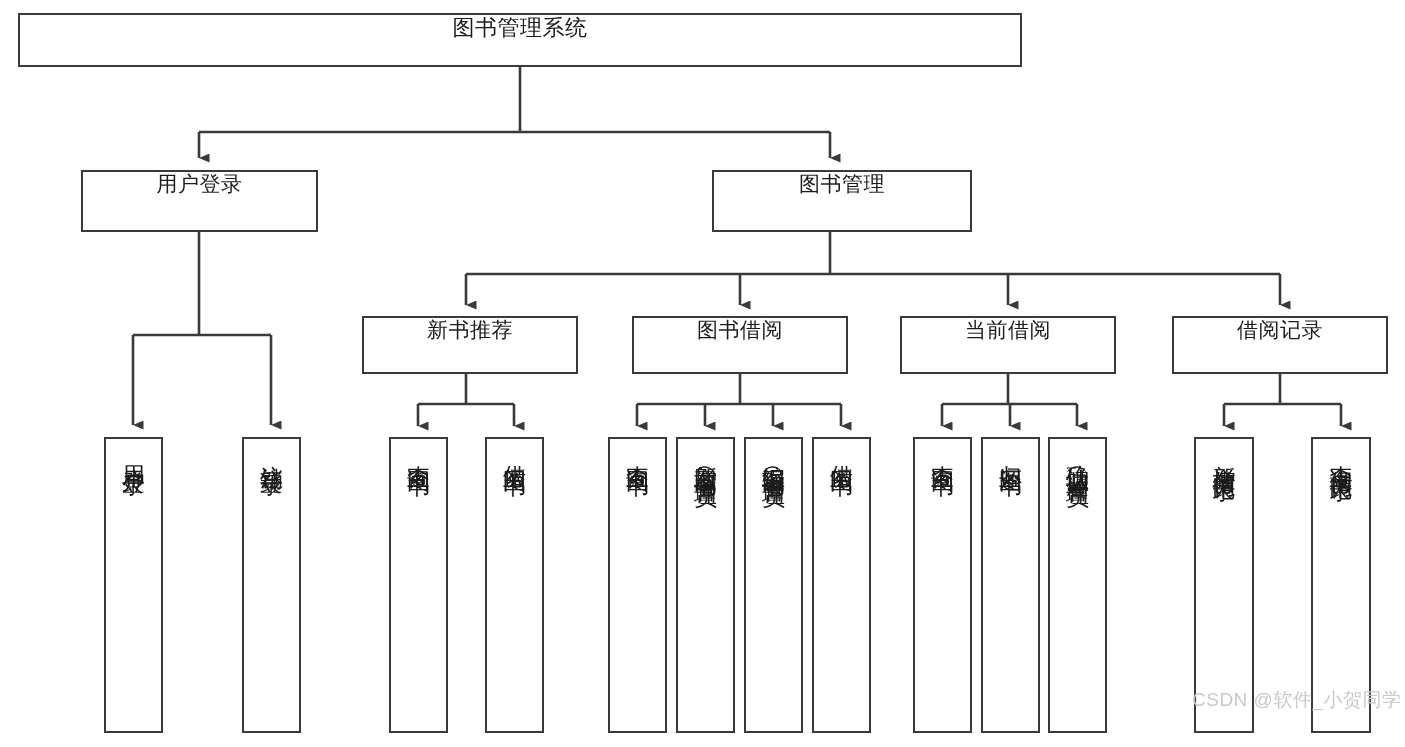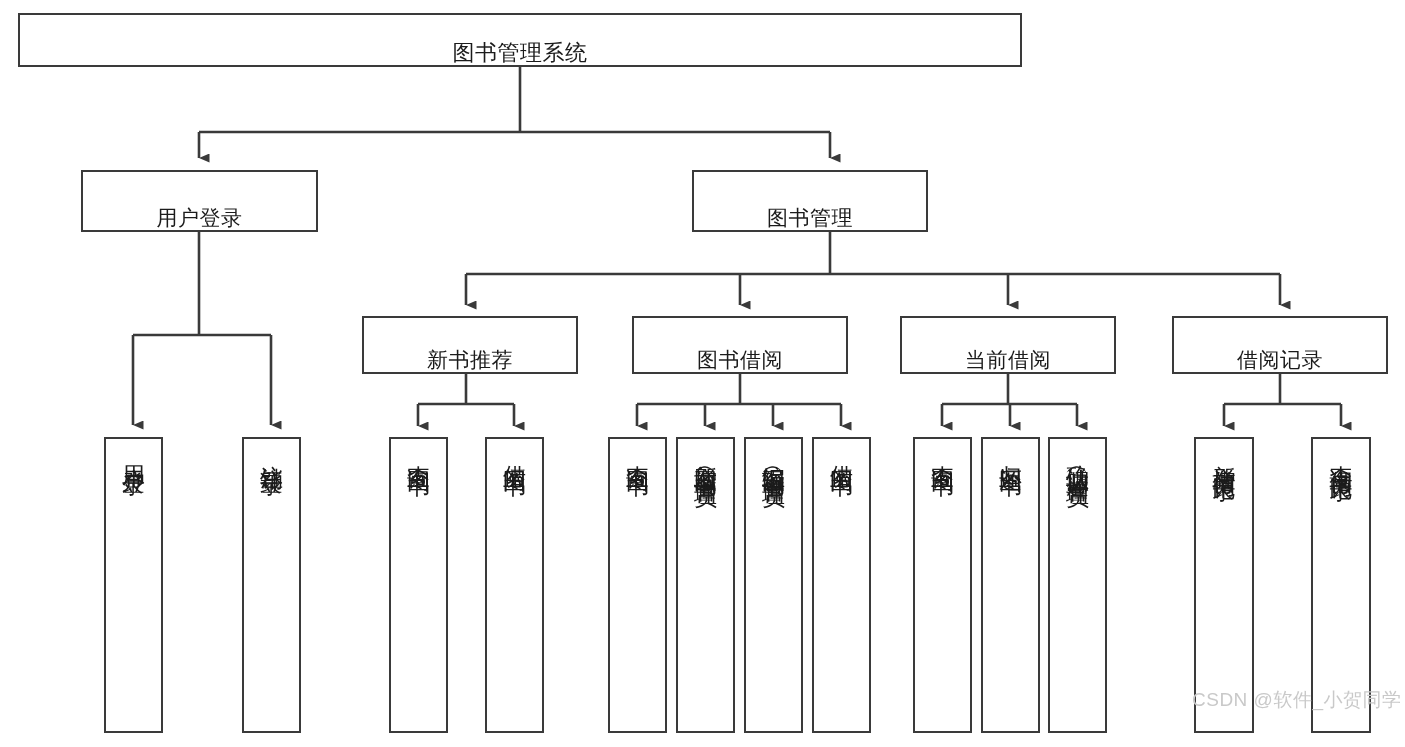--- a/index.html
+++ b/index.html
@@ -24,21 +24,21 @@
     width: 1405px;
     height: 747px;
     pointer-events: none;
   }
   .node {
     position: absolute;
     box-sizing: border-box;
     background: #ffffff;
     border: 2px solid #3a3a3a;
     display: flex;
-    align-items: flex-end;
+    align-items: flex-start;
     justify-content: center;
     color: #1b1b1b;
   }
   .node .lbl {
     display: block;
     text-align: center;
     line-height: 1.15;
   }
   .node.horiz .lbl {
     font-size: 21px;
@@ -123,21 +123,21 @@
     </g>
   </svg>
 
   <div class="node root horiz" style="left:18px; top:13px; width:1004px; height:54px;">
     <span class="lbl">图书管理系统</span>
   </div>
 
   <div class="node horiz" style="left:81px; top:170px; width:237px; height:62px;">
     <span class="lbl">用户登录</span>
   </div>
-  <div class="node horiz" style="left:692px; top:170px; width:236px; height:62px;">
+  <div class="node horiz" style="left:712px; top:170px; width:260px; height:62px;">
     <span class="lbl">图书管理</span>
   </div>
 
   <div class="node horiz" style="left:632px; top:316px; width:216px; height:58px;">
     <span class="lbl">图书借阅</span>
   </div>
   <div class="node horiz" style="left:362px; top:316px; width:216px; height:58px;">
     <span class="lbl">新书推荐</span>
   </div>
   <div class="node horiz" style="left:1172px; top:316px; width:216px; height:58px;">

